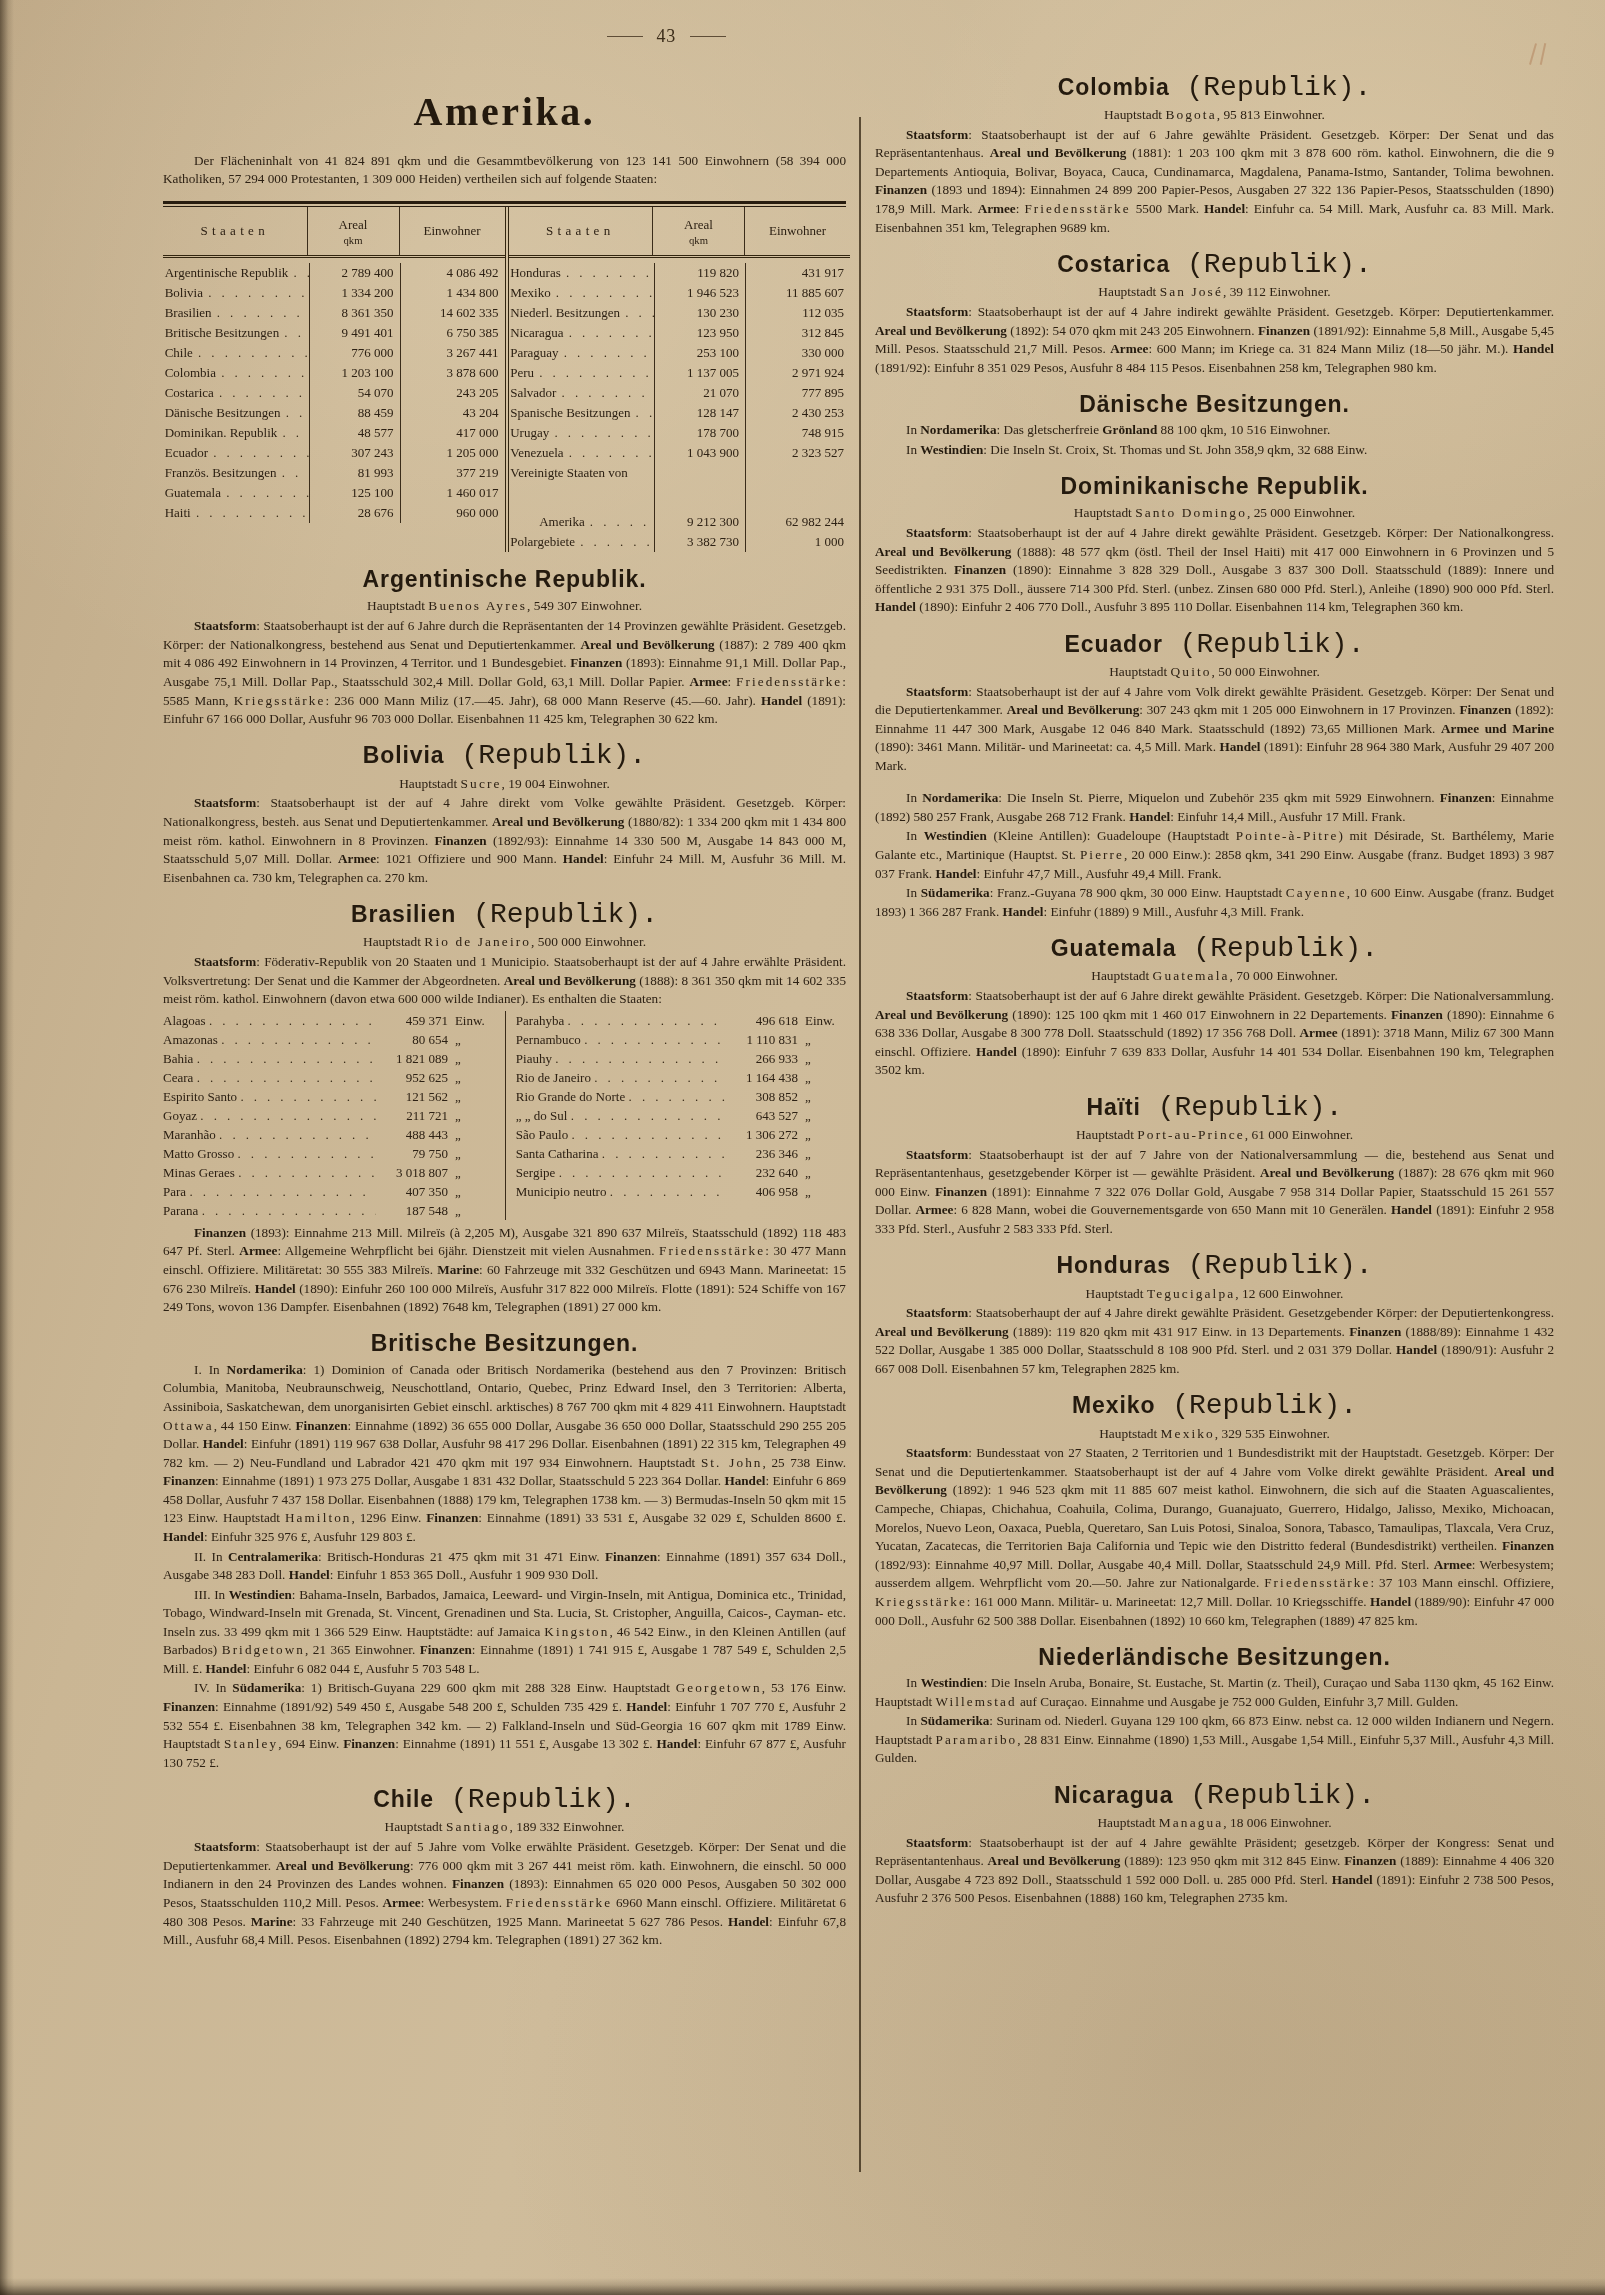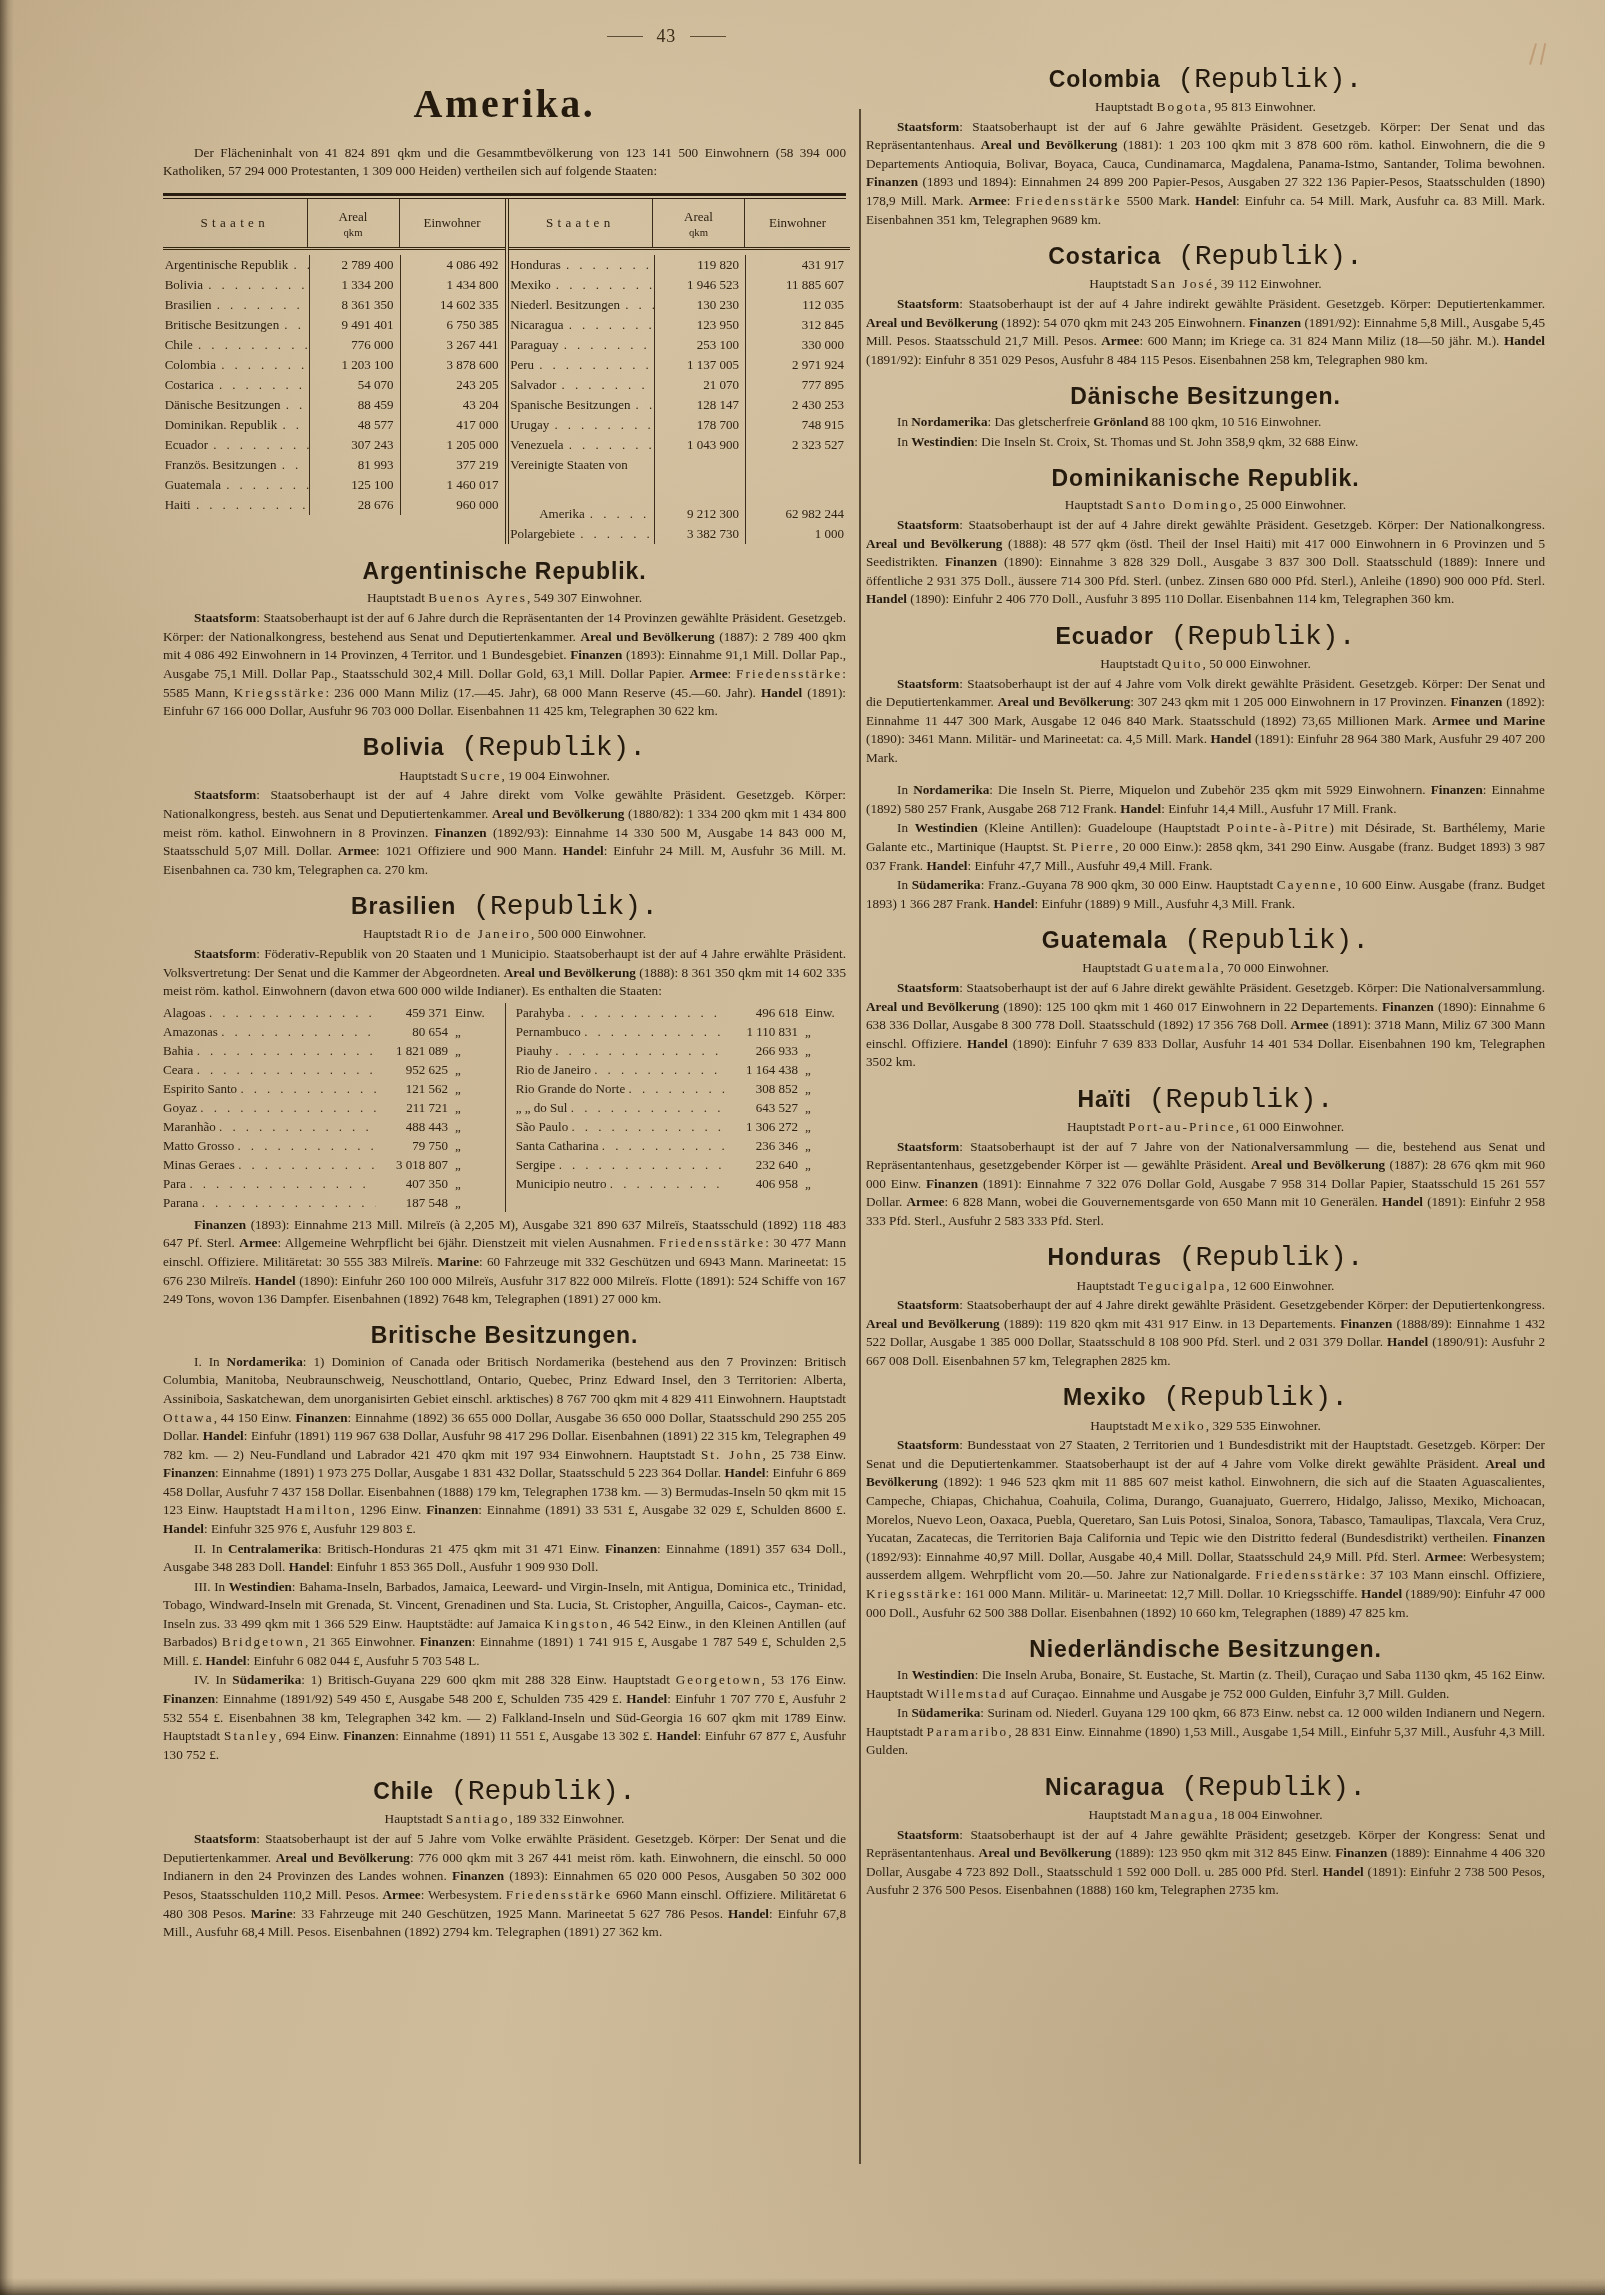--- a/index.html
+++ b/index.html
@@ -16,21 +16,21 @@
     background:linear-gradient(to right,rgba(28,18,6,.55),rgba(28,18,6,.12) 60%,rgba(0,0,0,0));}
   .scan::after{content:"";position:absolute;left:0;right:0;bottom:0;height:17px;
     background:linear-gradient(to top,rgba(24,14,4,.6),rgba(24,14,4,.15) 60%,rgba(0,0,0,0));}
   .pageno{position:absolute;top:26px;left:593px;width:275px;text-align:left;
     font-size:18px;letter-spacing:0.9px;color:#3b2c19;}
   .pn-dash{display:inline-block;width:36px;height:0;border-top:1.7px solid #4a3a26;margin:0 13.7px;vertical-align:5.2px;opacity:.85;}
   .handmark{position:absolute;top:41px;right:52px;width:29px;height:26px;opacity:.35;}
   .handmark i{position:absolute;display:block;background:#a4653d;}
   .handmark i:nth-child(1){left:6.9px;top:1.7px;width:1.7px;height:22px;transform:rotate(16deg);}
   .handmark i:nth-child(2){left:17px;top:1.7px;width:1.7px;height:22px;transform:rotate(12deg);}
-  .columns{position:absolute;top:52px;left:163px;width:1391px;height:2224px;display:flex;gap:20px;}
+  .columns{position:absolute;top:60px;left:163px;width:1391px;height:2224px;display:flex;gap:29px;}
   .columns .divider{position:absolute;left:696px;top:57px;bottom:112px;width:1.7px;background:rgba(50,36,18,.75);}
   .col{position:relative;}
   .col.left{width:683px;}
   .col.right{width:679px;}
   h1.title{font-size:40px;font-weight:bold;letter-spacing:2.6px;text-align:center;margin:27.5px 0 17px;color:#241a0e;}
   p.intro{font-size:13.2px;line-height:18.5px;text-align:justify;text-indent:31px;margin:0 0 12px;}
   
   .toprule{height:3.4px;background:#281d10;margin-top:3.4px;}
   .toprule2{height:1.7px;background:#281d10;margin-top:1.7px;margin-bottom:0;}
   .sttable{display:flex;font-size:13px;}
@@ -534,20 +534,20 @@
             <div class="hstadt"><span>Hauptstadt </span><span class="sp">Mexiko</span><span>, 329 535 Einwohner.</span></div>
             <p class="par"><span class="bb">Staatsform</span><span>: Bundesstaat von 27 Staaten, 2 Territorien und 1 Bundesdistrikt mit der Hauptstadt. Gesetzgeb. Körper: Der Senat und die Deputiertenkammer. Staatsoberhaupt ist der auf 4 Jahre vom Volke direkt gewählte Präsident. </span><span class="bb">Areal und Bevölkerung </span><span>(1892): 1 946 523 qkm mit 11 885 607 meist kathol. Einwohnern, die sich auf die Staaten Aguascalientes, Campeche, Chiapas, Chichahua, Coahuila, Colima, Durango, Guanajuato, Guerrero, Hidalgo, Jalisso, Mexiko, Michoacan, Morelos, Nuevo Leon, Oaxaca, Puebla, Queretaro, San Luis Potosi, Sinaloa, Sonora, Tabasco, Tamaulipas, Tlaxcala, Vera Cruz, Yucatan, Zacatecas, die Territorien Baja California und Tepic wie den Distritto federal (Bundesdistrikt) vertheilen. </span><span class="bb">Finanzen </span><span>(1892/93): Einnahme 40,97 Mill. Dollar, Ausgabe 40,4 Mill. Dollar, Staatsschuld 24,9 Mill. Pfd. Sterl. </span><span class="bb">Armee</span><span>: Werbesystem; ausserdem allgem. Wehrpflicht vom 20.—50. Jahre zur Nationalgarde. </span><span class="sp">Friedensstärke</span><span>: 37 103 Mann einschl. Offiziere, </span><span class="sp">Kriegsstärke</span><span>: 161 000 Mann. Militär- u. Marineetat: 12,7 Mill. Dollar. 10 Kriegsschiffe. </span><span class="bb">Handel </span><span>(1889/90): Einfuhr 47 000 000 Doll., Ausfuhr 62 500 388 Dollar. Eisenbahnen (1892) 10 660 km, Telegraphen (1889) 47 825 km.</span></p>
           </div>
           <div class="section">
             <h2 class="sec-h"><span class="h-name">Niederländische Besitzungen.</span></h2>
             <p class="par"><span>In </span><span class="bb">Westindien</span><span>: Die Inseln Aruba, Bonaire, St. Eustache, St. Martin (z. Theil), Curaçao und Saba 1130 qkm, 45 162 Einw. Hauptstadt </span><span class="sp">Willemstad</span><span> auf Curaçao. Einnahme und Ausgabe je 752 000 Gulden, Einfuhr 3,7 Mill. Gulden.</span></p>
             <p class="par"><span>In </span><span class="bb">Südamerika</span><span>: Surinam od. Niederl. Guyana 129 100 qkm, 66 873 Einw. nebst ca. 12 000 wilden Indianern und Negern. Hauptstadt </span><span class="sp">Paramaribo</span><span>, 28 831 Einw. Einnahme (1890) 1,53 Mill., Ausgabe 1,54 Mill., Einfuhr 5,37 Mill., Ausfuhr 4,3 Mill. Gulden.</span></p>
           </div>
           <div class="section">
             <h2 class="sec-h"><span class="h-name">Nicaragua</span><span class="h-sfx"> (Republik).</span></h2>
-            <div class="hstadt"><span>Hauptstadt </span><span class="sp">Managua</span><span>, 18 004 Einwohner.</span></div>
+            <div class="hstadt"><span>Hauptstadt </span><span class="sp">Managua</span><span>, 18 006 Einwohner.</span></div>
             <p class="par"><span class="bb">Staatsform</span><span>: Staatsoberhaupt ist der auf 4 Jahre gewählte Präsident; gesetzgeb. Körper der Kongress: Senat und Repräsentantenhaus. </span><span class="bb">Areal und Bevölkerung </span><span>(1889): 123 950 qkm mit 312 845 Einw. </span><span class="bb">Finanzen </span><span>(1889): Einnahme 4 406 320 Dollar, Ausgabe 4 723 892 Doll., Staatsschuld 1 592 000 Doll. u. 285 000 Pfd. Sterl. </span><span class="bb">Handel </span><span>(1891): Einfuhr 2 738 500 Pesos, Ausfuhr 2 376 500 Pesos. Eisenbahnen (1888) 160 km, Telegraphen 2735 km.</span></p>
           </div>
         </div>
     </div>
   </div>
 </div>
 
 
 </body></html>

